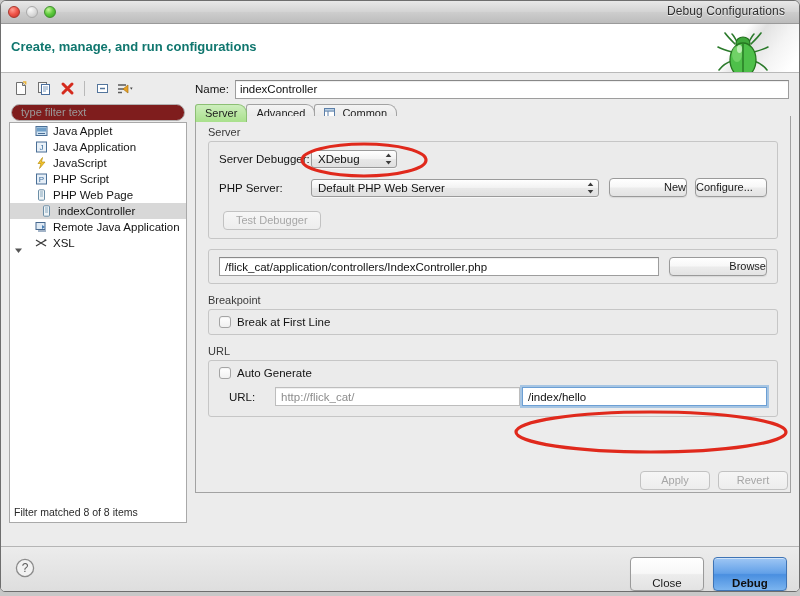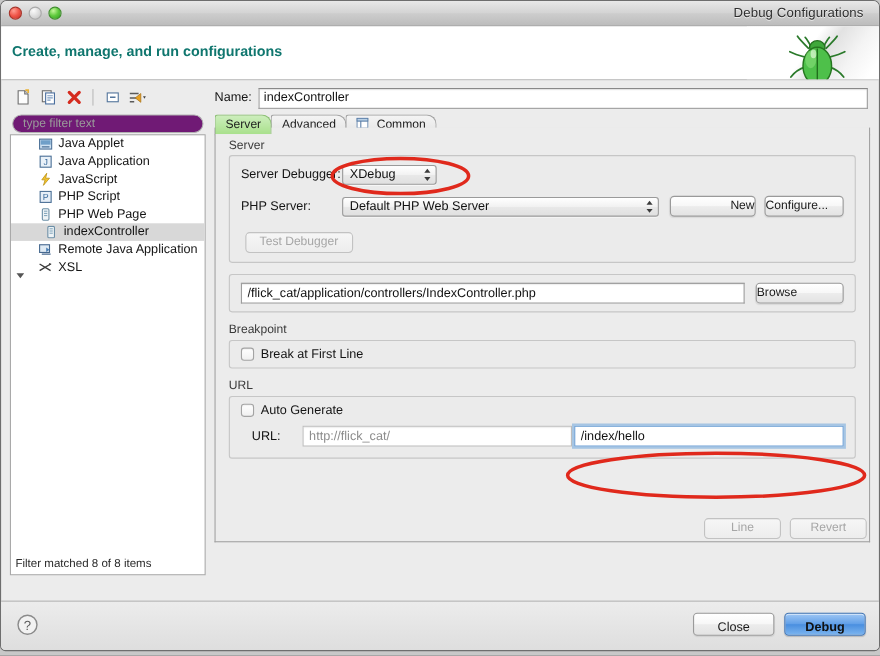--- a/index.html
+++ b/index.html
@@ -65,21 +65,21 @@
   .tbtn{
     width:20px;height:19px;display:flex;align-items:center;justify-content:center;
     border-radius:3px;cursor:default;
   }
   .tsep{width:1px;height:15px;background:#b9b9b9;margin:0 4px;}
 
   .filter-wrap{padding:2px 2px 4px 2px;}
   .filter-box{
     width:100%;height:17px;box-sizing:border-box;
     border:1px solid #b2b2b2;border-radius:9px;
-    background:#701a75;
+    background:#7f1d1d;
     font-size:11px;color:#9a9a9a;
     padding:0 9px;line-height:15px;
     outline:none;font-family:inherit;
   }
   .filter-box::placeholder{color:#9a9a9a;}
 
   .tree{
     position:absolute;left:0;right:0;top:46px;bottom:0;
     background:#fff;border:1px solid #a9a9a9;border-top:1px solid #a9a9a9;
     overflow:hidden;
@@ -209,21 +209,21 @@
   
   .footer{
     position:absolute;left:0;right:0;bottom:0;height:44px;
     border-top:1px solid #b5b5b5;
     background:linear-gradient(to bottom,#ececec,#dedede);
   }
   .help{
     position:absolute;left:14px;top:11px;width:20px;height:20px;
   }
   .footer-btns{position:absolute;right:12px;top:10px;display:flex;gap:9px;}
-  .footer-btns .btn{height:21px;line-height:19px;width:74px;padding:4px;text-align:center;font-size:11.5px;}
+  .footer-btns .btn{height:21px;line-height:19px;width:74px;padding:16px;text-align:center;font-size:11.5px;}
   .btn.default{
     background:linear-gradient(to bottom,#9fc7f4 0%,#62a0e8 48%,#4a8fe0 52%,#7bb4ef 100%);
     border:1px solid #3f74b5;color:#101010;font-weight:bold;
     box-shadow:0 1px 1px rgba(0,0,0,.18),inset 0 1px 0 rgba(255,255,255,.5);
   }
 
   
   .annot{position:absolute;pointer-events:none;}
   .annot ellipse{fill:none;stroke:#e0291c;stroke-width:3.2;}
 </style>
@@ -454,21 +454,21 @@
               <div class="row" style="margin-top:14px">
                 <button class="btn disabled" style="margin-left:4px">Test Debugger</button>
               </div>
             </div>
           </div>
 
           <div class="group">
             <div class="group-box" style="padding:7px 10px">
               <div class="row">
                 <input class="textfield" style="flex: 1 1 0%;" value="/flick_cat/application/controllers/IndexController.php">
-                <button class="btn" style="margin-left:10px;width:80px;padding:0;text-align:left">Browse</button>
+                <button class="btn" style="margin-left:10px;width:98px;padding:0;text-align:right">Browse</button>
               </div>
             </div>
           </div>
 
           <div class="group">
             <div class="group-title">Breakpoint</div>
             <div class="group-box" style="padding:6px 10px">
               <label class="check-row">
                 <span class="cbox"></span>
                 <span>Break at First Line</span>
@@ -485,21 +485,21 @@
               </label>
               <div class="row" style="margin-bottom:0">
                 <span class="row-label" style="width:46px;text-align:center;margin-right:10px">URL:</span>
                 <input class="textfield dim" style="flex: 1 1 0%;" readonly="" value="http://flick_cat/">
                 <input class="textfield focused" style="flex: 1 1 0%; margin-left: 2px;" value="/index/hello">
               </div>
             </div>
           </div>
 
           <div class="applyrow">
-            <button class="btn disabled">Line</button>
+            <button class="btn disabled">Apply</button>
             <button class="btn disabled">Revert</button>
           </div>
         </div>
       </div>
     </div>
 
     <div class="footer">
       <svg class="help" viewBox="0 0 20 20">
         <circle cx="10" cy="10" r="8.6" fill="#f2f2f2" stroke="#8b8b8b" stroke-width="1.3"></circle>
         <text x="10" y="14.4" font-size="12" text-anchor="middle" fill="#5d5d5d" font-family="Liberation Sans, sans-serif">?</text>

